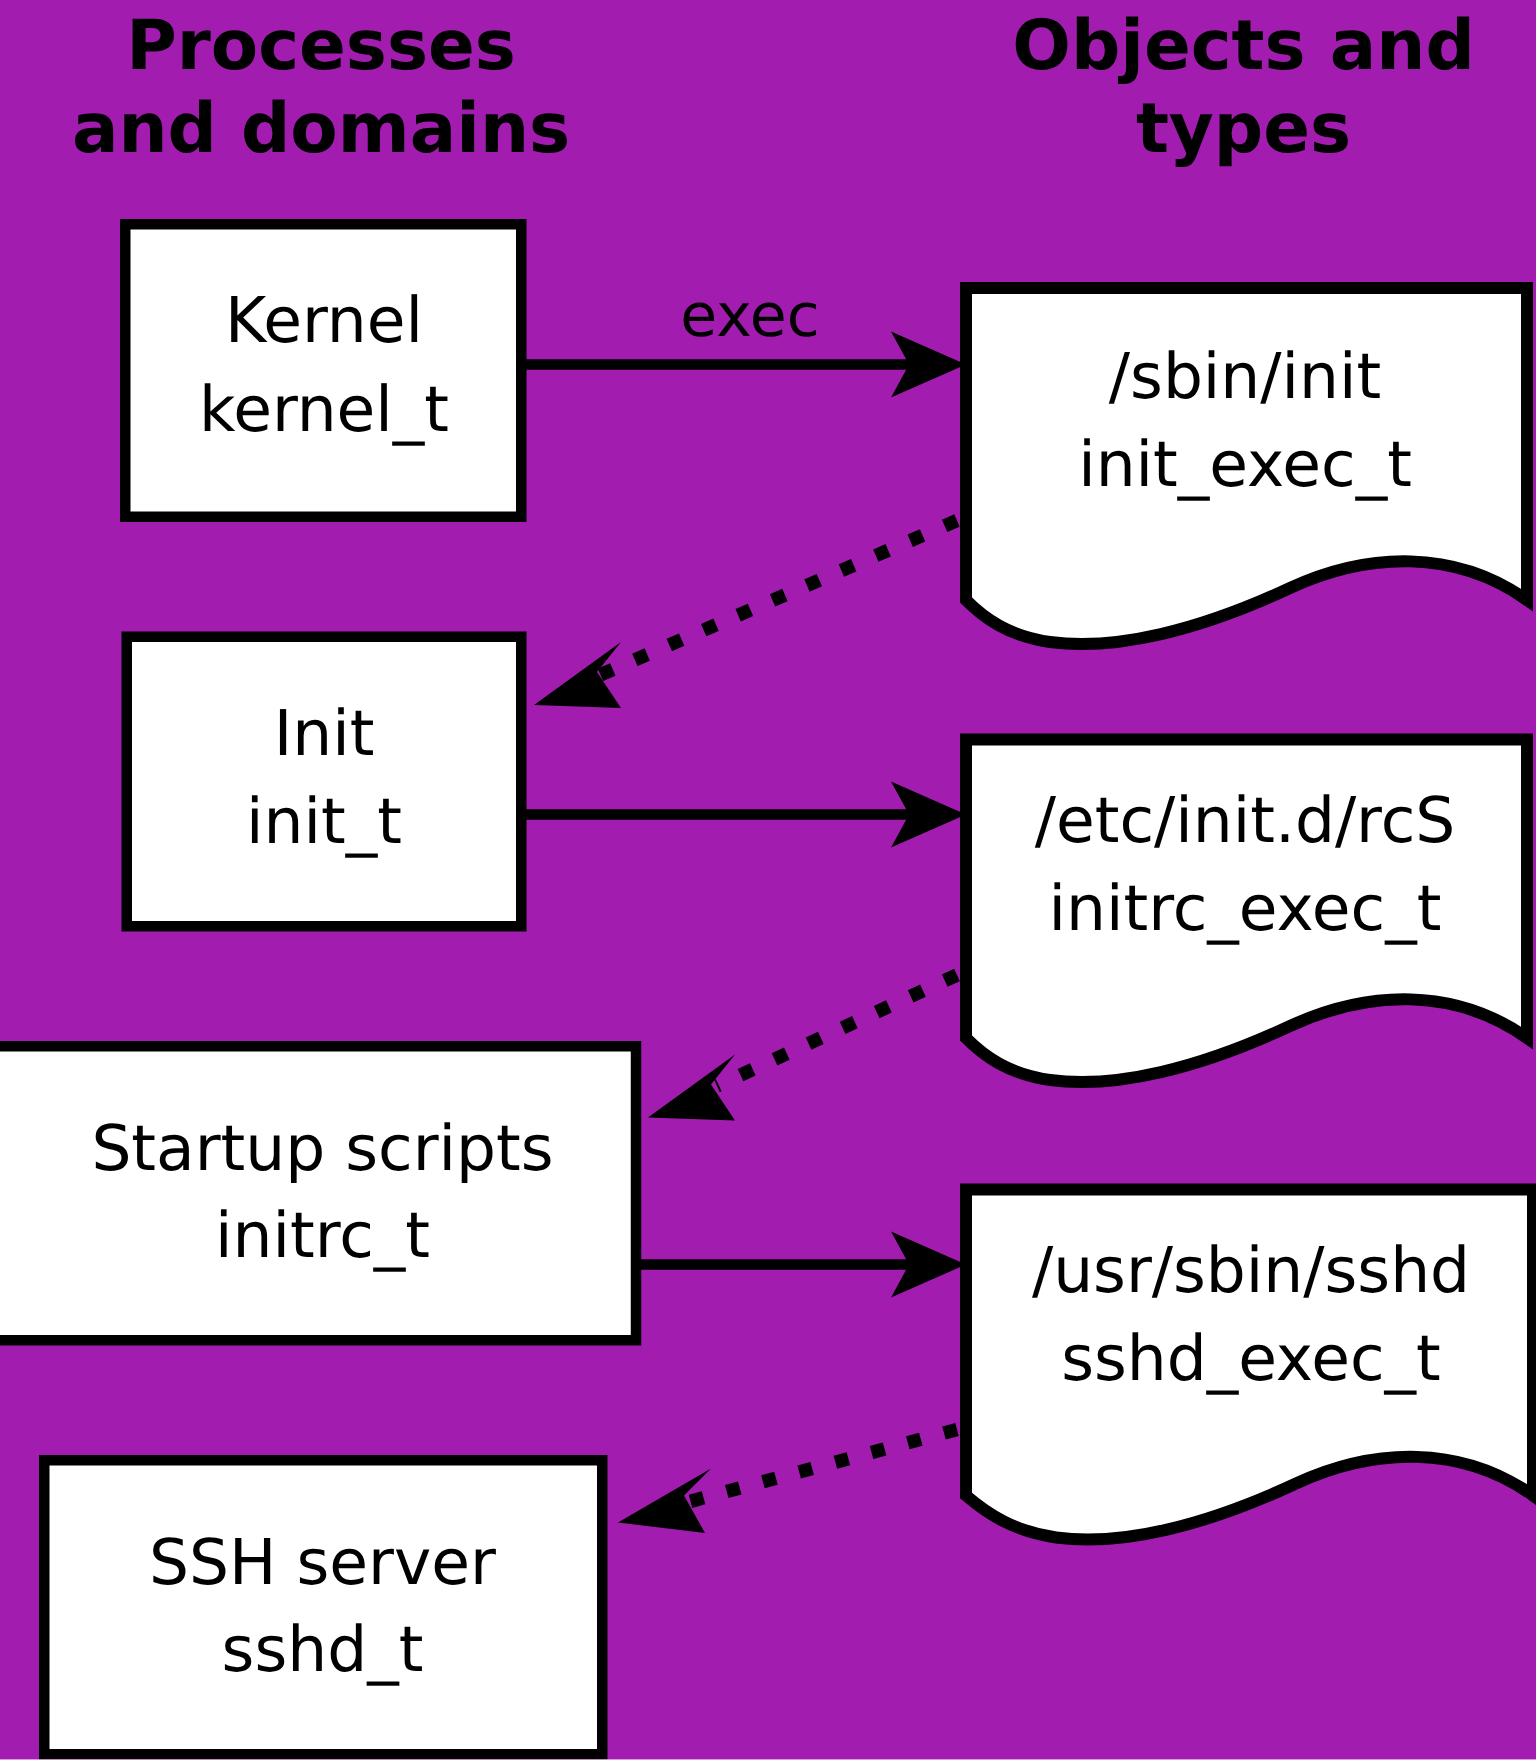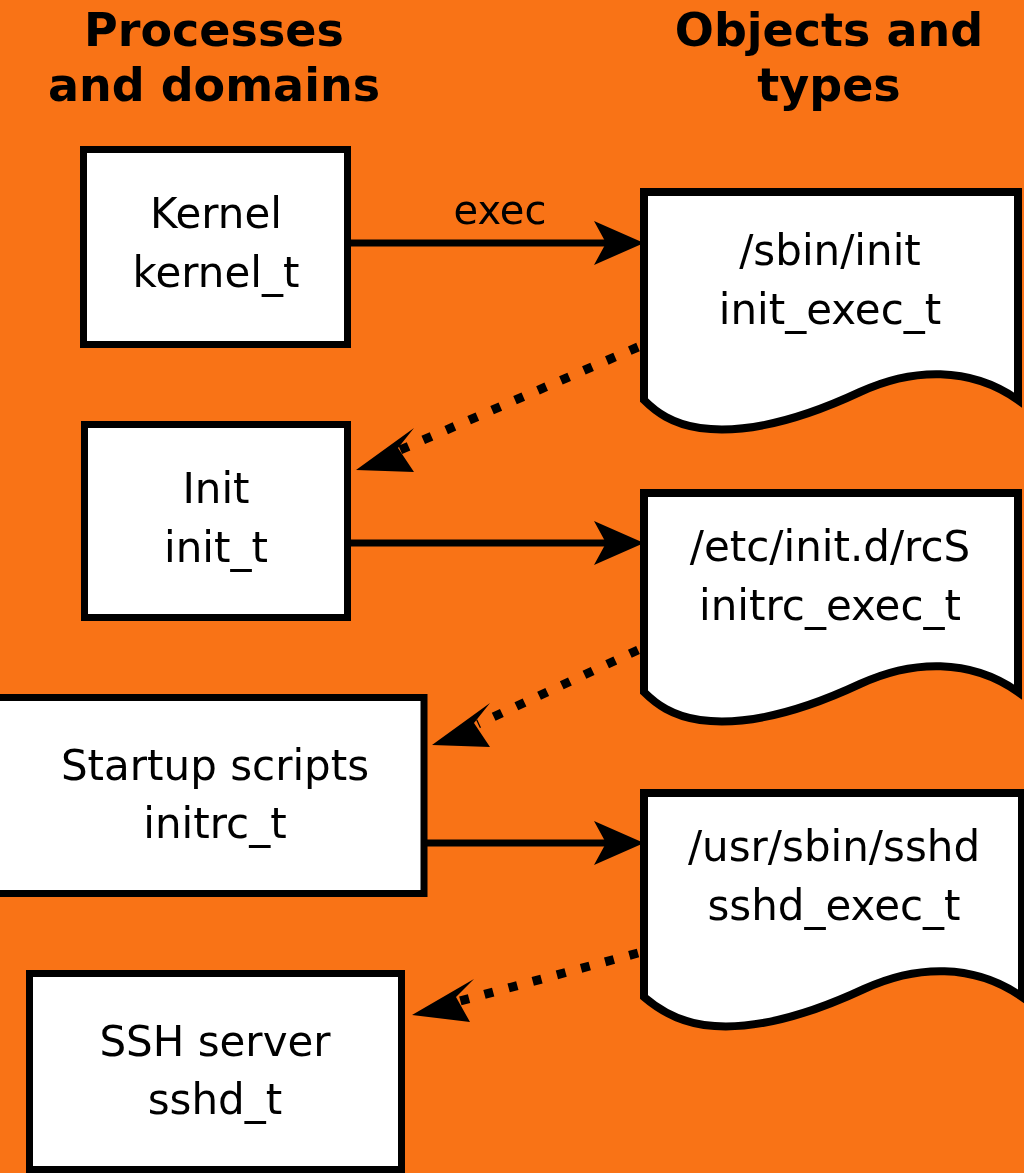--- a/index.html
+++ b/index.html
@@ -7,21 +7,21 @@
     padding: 0;
     background: #ffffff;
   }
   body {
     font-family: "DejaVu Sans", "Liberation Sans", sans-serif;
   }
   #stage {
     position: relative;
     width: 1024px;
     height: 1173px;
-    background: #f97316;
+    background: #a21caf;
     overflow: hidden;
   }
   #diagram-svg {
     position: absolute;
     left: 0;
     top: 0;
     width: 1024px;
     height: 1173px;
     display: block;
   }

